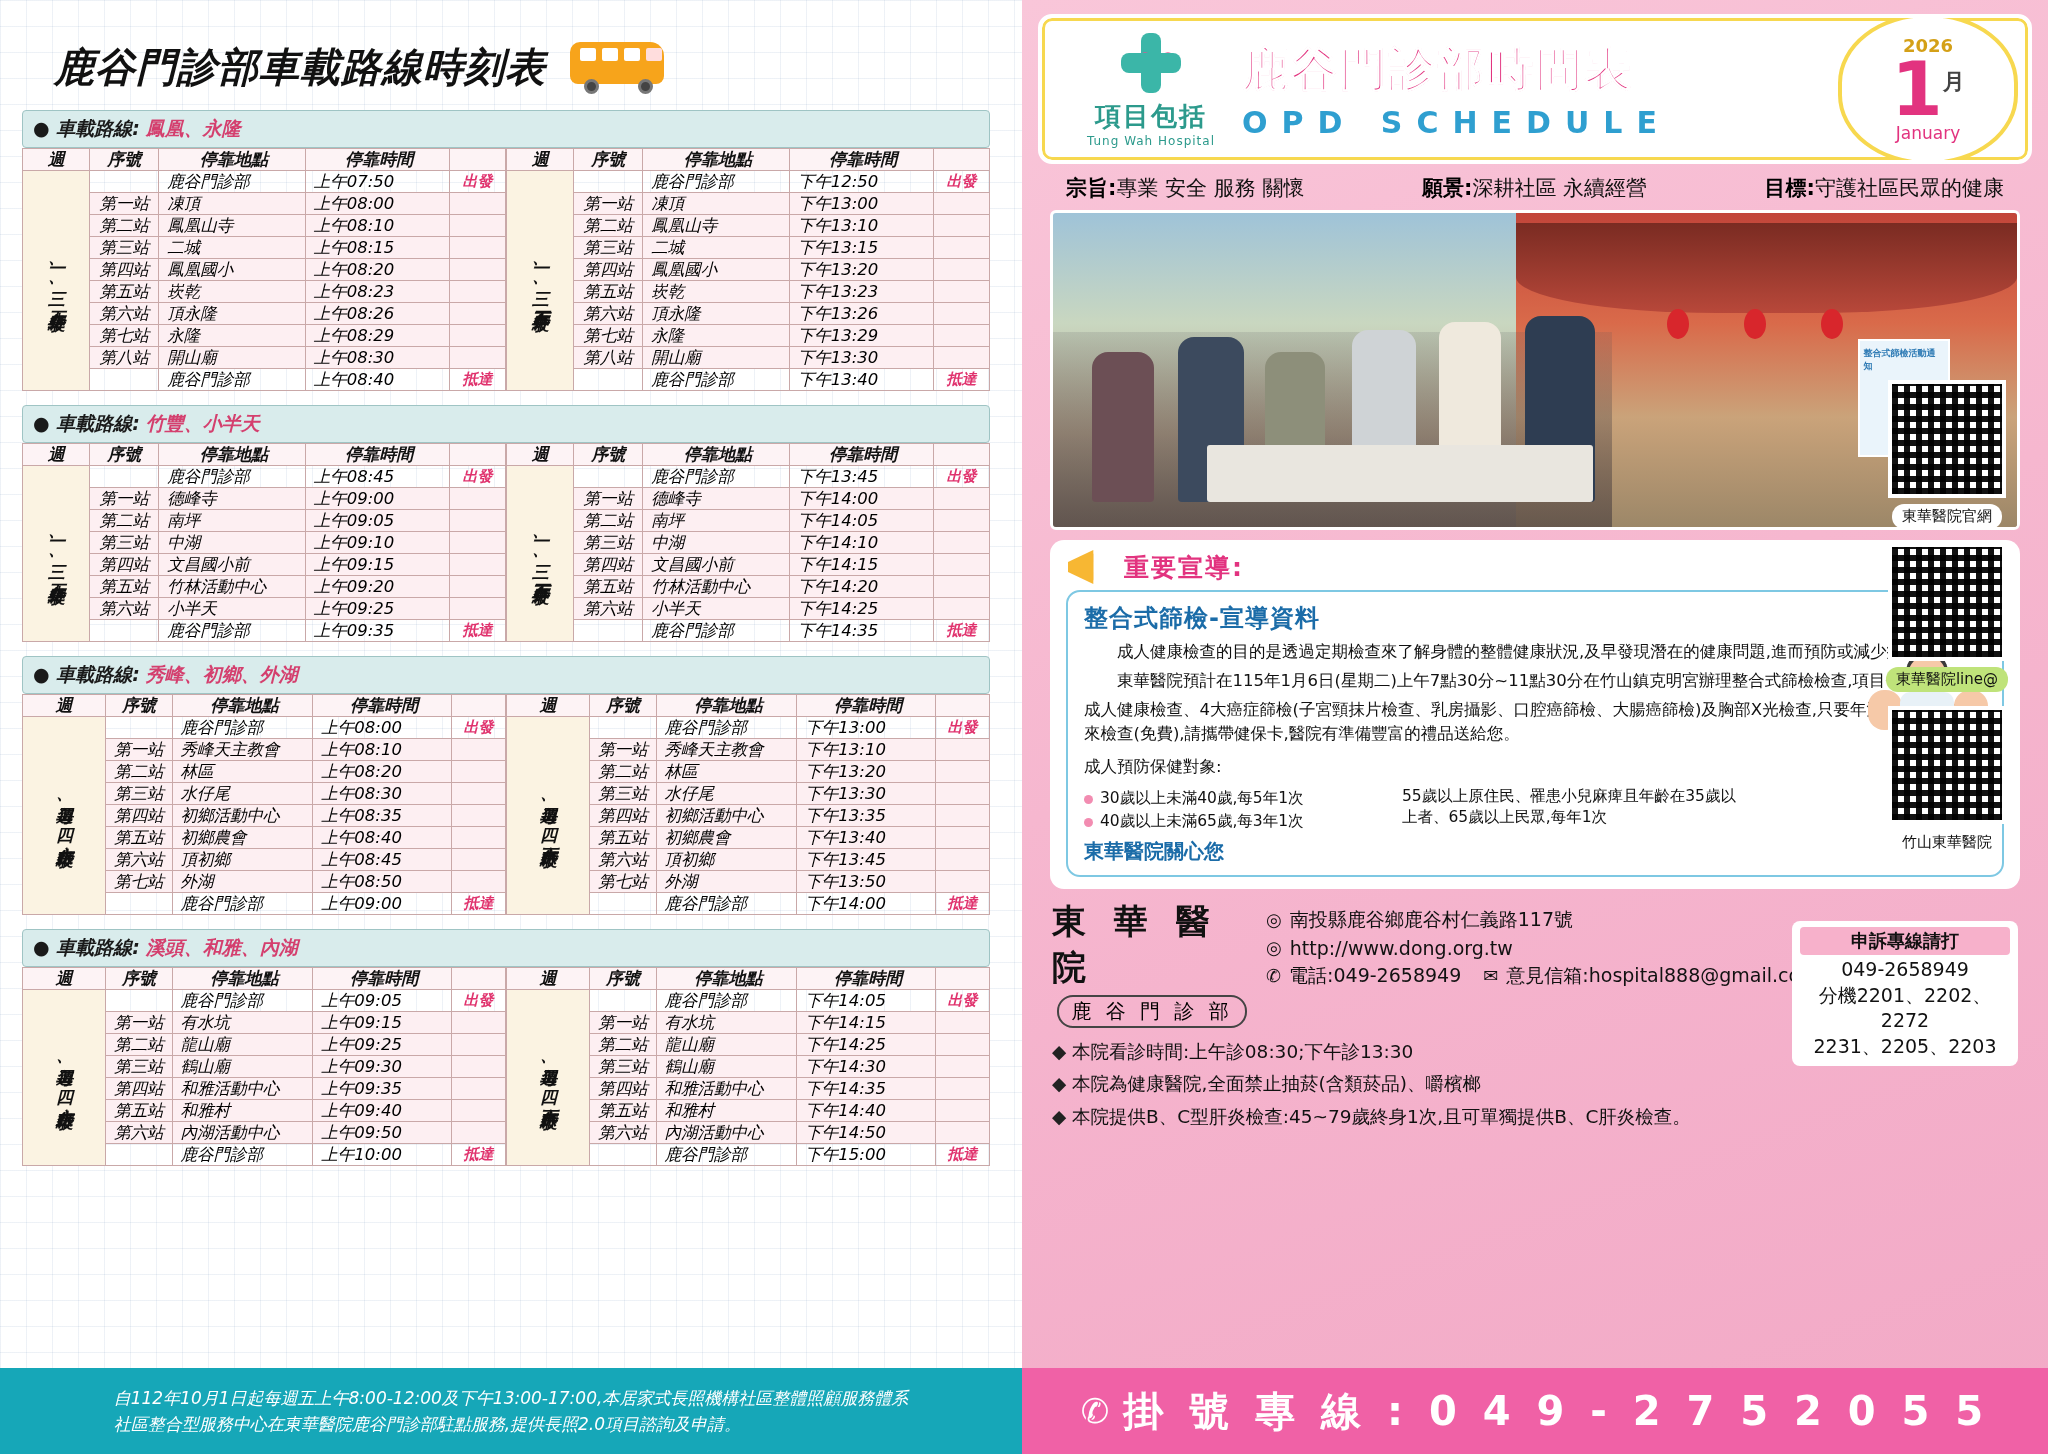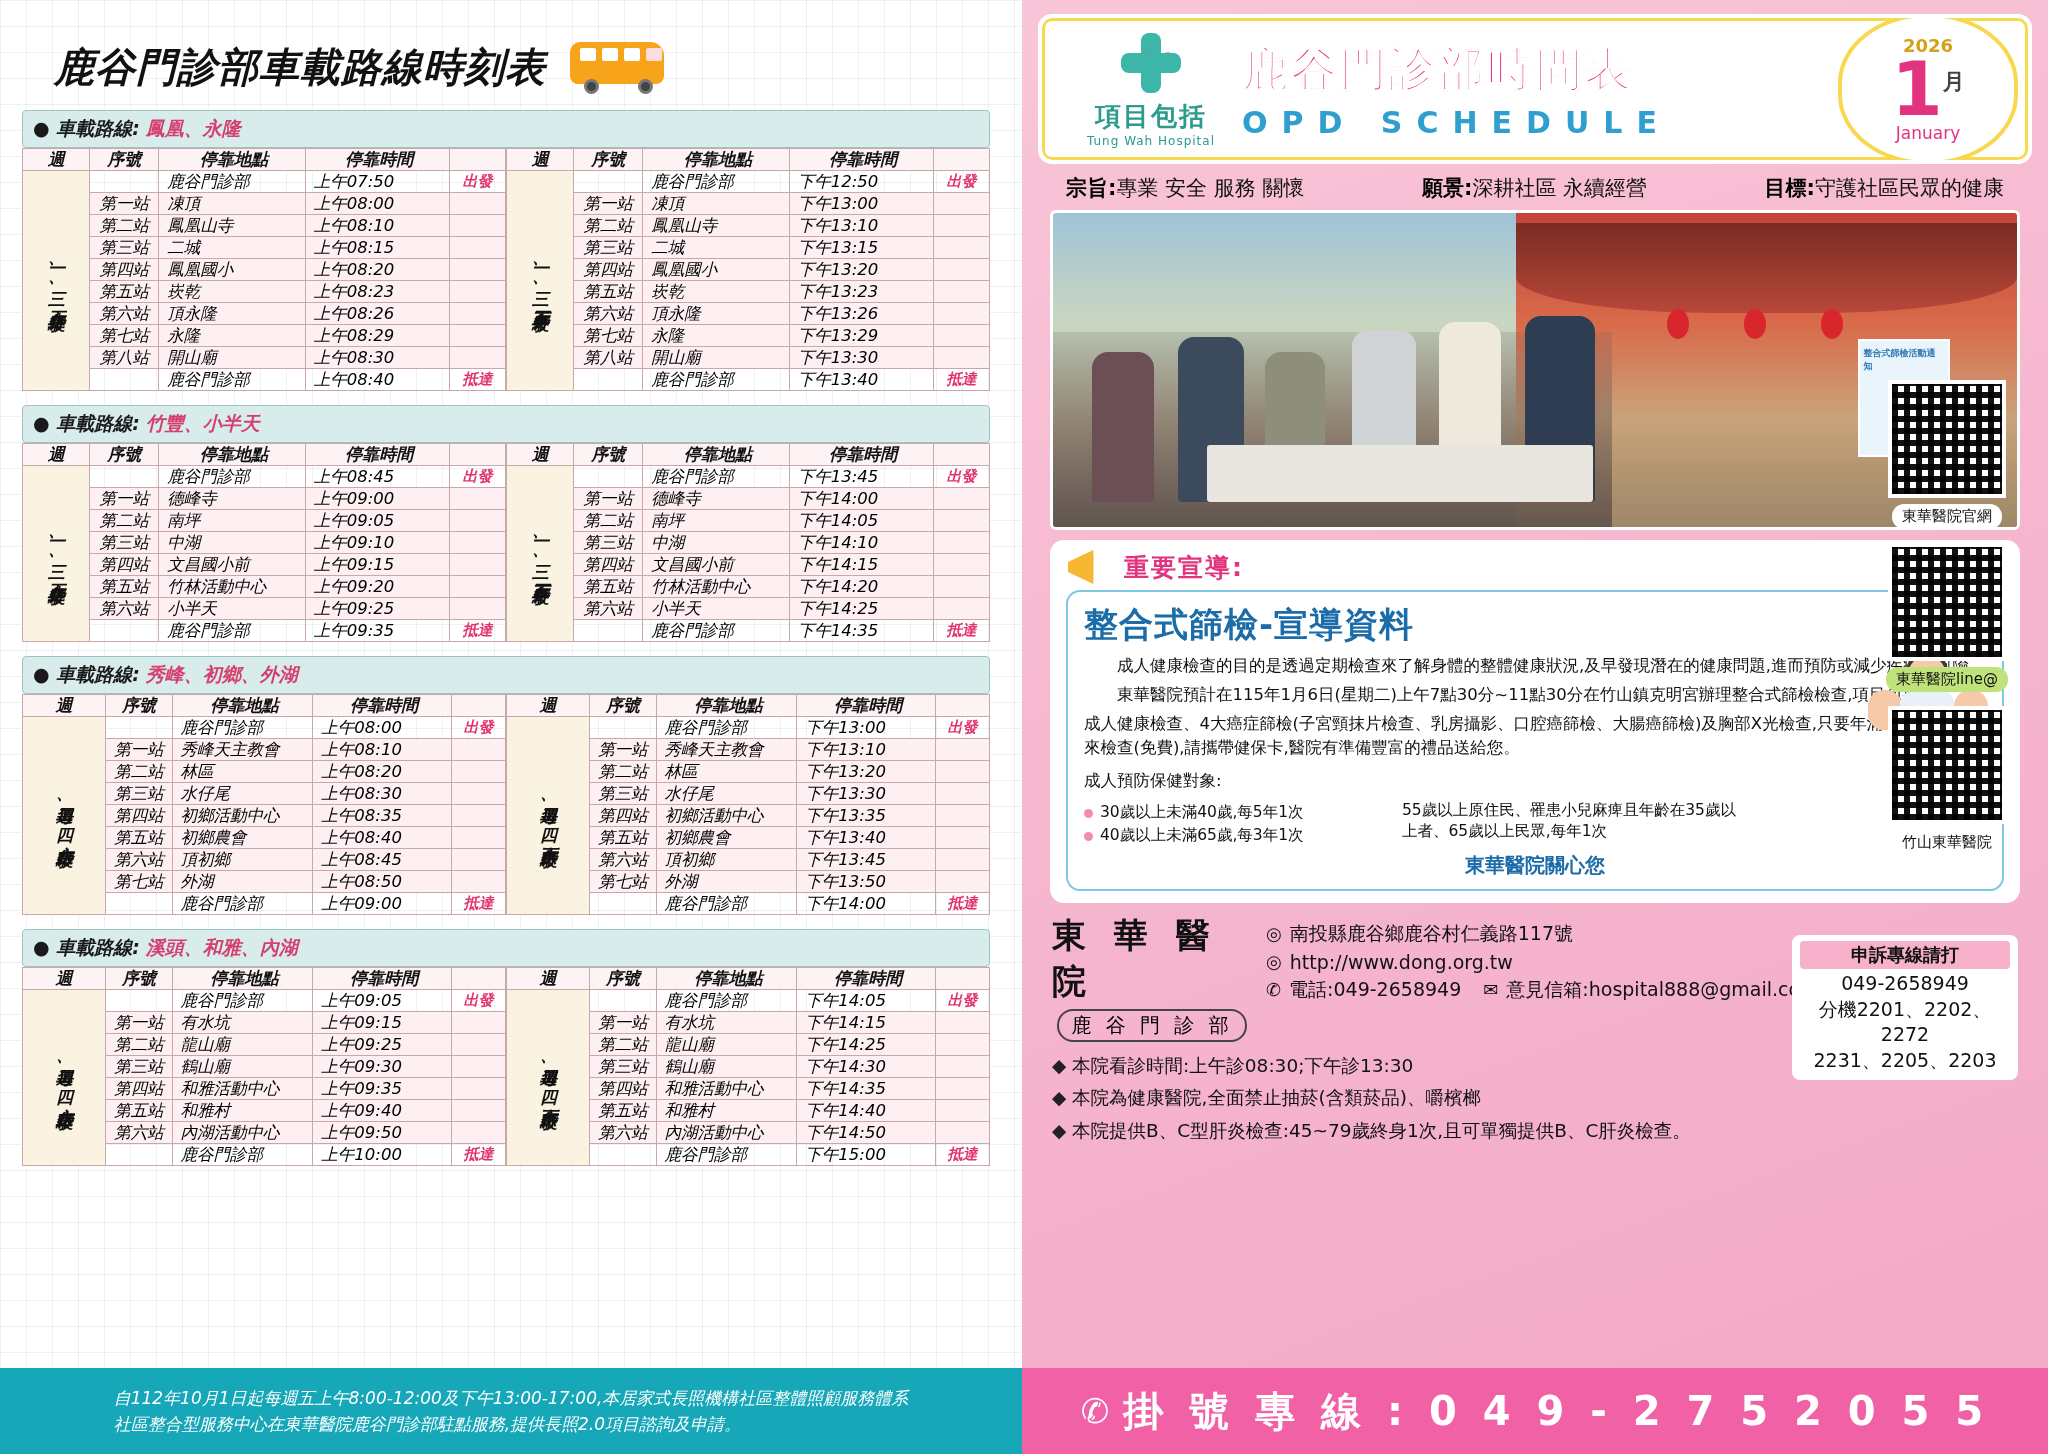--- a/index.html
+++ b/index.html
@@ -131,28 +131,28 @@
     position:relative;
   }
   .notice-head { display:flex; align-items:center; gap:10px; margin:2px 0 6px 2px; }
   .megaphone { width:46px; height:34px; background:#f7b733; clip-path: polygon(0 35%, 55% 0, 55% 100%, 0 65%); position:relative; }
   .megaphone:after { content:""; position:absolute; left:52%; top:8%; width:40%; height:84%; background:#f7b733; border-radius:4px; }
   .notice-title { font-size:25px; font-weight:bold; color:#e2337f; letter-spacing:2px; }
   .notice-card {
     border:2px solid #7ec8e3; border-radius:14px; padding:10px 16px; position:relative;
     min-height: 268px;
   }
-  .notice-card h3 { margin:0 0 6px 0; font-size:34px; color:#1b6ca8; font-weight:bold; letter-spacing:1px; }
+  .notice-card h3 { margin:0 0 6px 0; font-size:24px; color:#1b6ca8; font-weight:bold; letter-spacing:1px; }
   .notice-card p { margin:0 0 4px 0; font-size:16.5px; line-height:1.5; color:#111; }
   .notice-card p.indent { text-indent: 2em; }
   .bullets { margin-top:6px; }
   .bullet-row { display:flex; gap:18px; font-size:15.5px; color:#111; align-items:flex-start; }
   .bullet { position:relative; padding-left:16px; margin:2px 0; }
   .bullet:before { content:""; position:absolute; left:0; top:7px; width:9px; height:9px; background:#f28cb1; border-radius:50%; }
-  .care { text-align:center; font-size:20px; font-weight:bold; color:#1b6ca8; margin-top:4px; }
+  .care { text-align:left; font-size:20px; font-weight:bold; color:#1b6ca8; margin-top:4px; }
   .muscle {
     position:absolute; right:14px; top:64px; width:120px; height:170px;
   }
   .m-head { position:absolute; left:40px; top:0; width:38px; height:38px; background:#f6c9a8; border-radius:50%; }
   .m-hair { position:absolute; left:38px; top:-4px; width:42px; height:20px; background:#3a3a3a; border-radius:20px 20px 0 0; }
   .m-body { position:absolute; left:32px; top:36px; width:54px; height:56px; background:#e8f1f7; border-radius:10px; }
   .m-arm { position:absolute; top:34px; width:34px; height:40px; background:#f6c9a8; border-radius:16px; }
   .m-legs { position:absolute; left:34px; top:92px; width:50px; height:72px; background:#5b7fc7; border-radius:8px; }
 
   .contact { margin: 10px 14px 0 14px; position:relative; }

